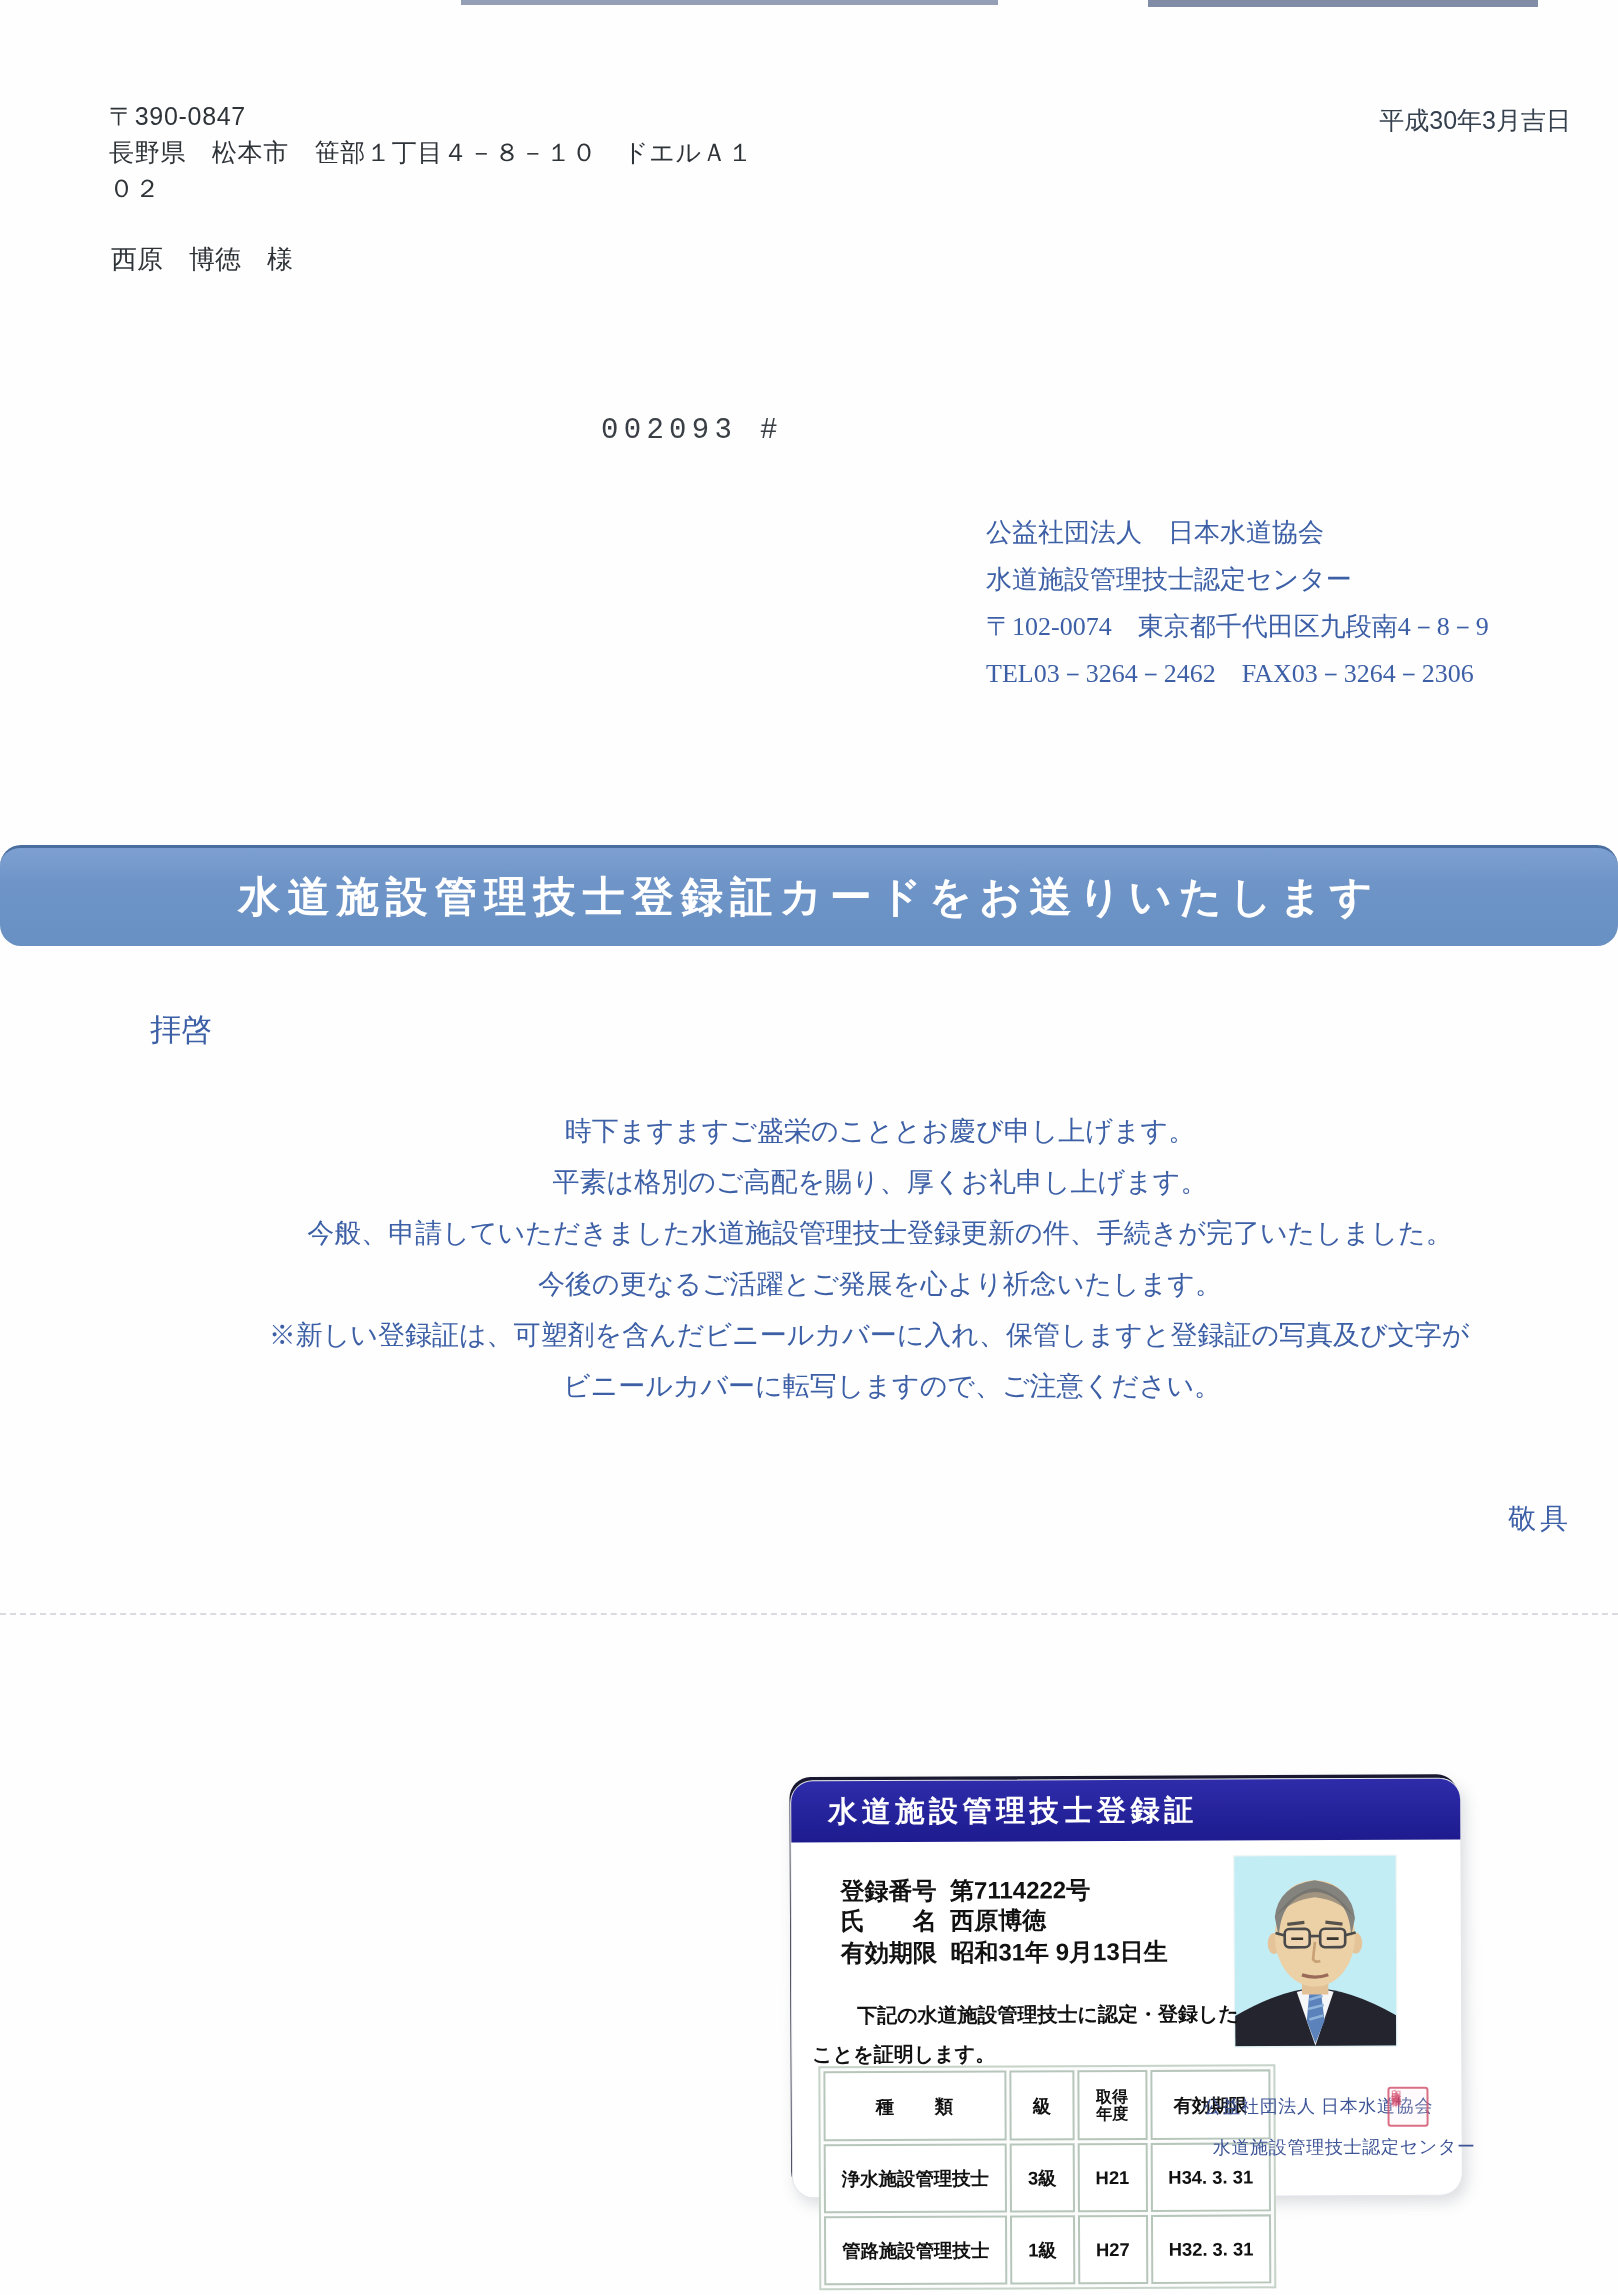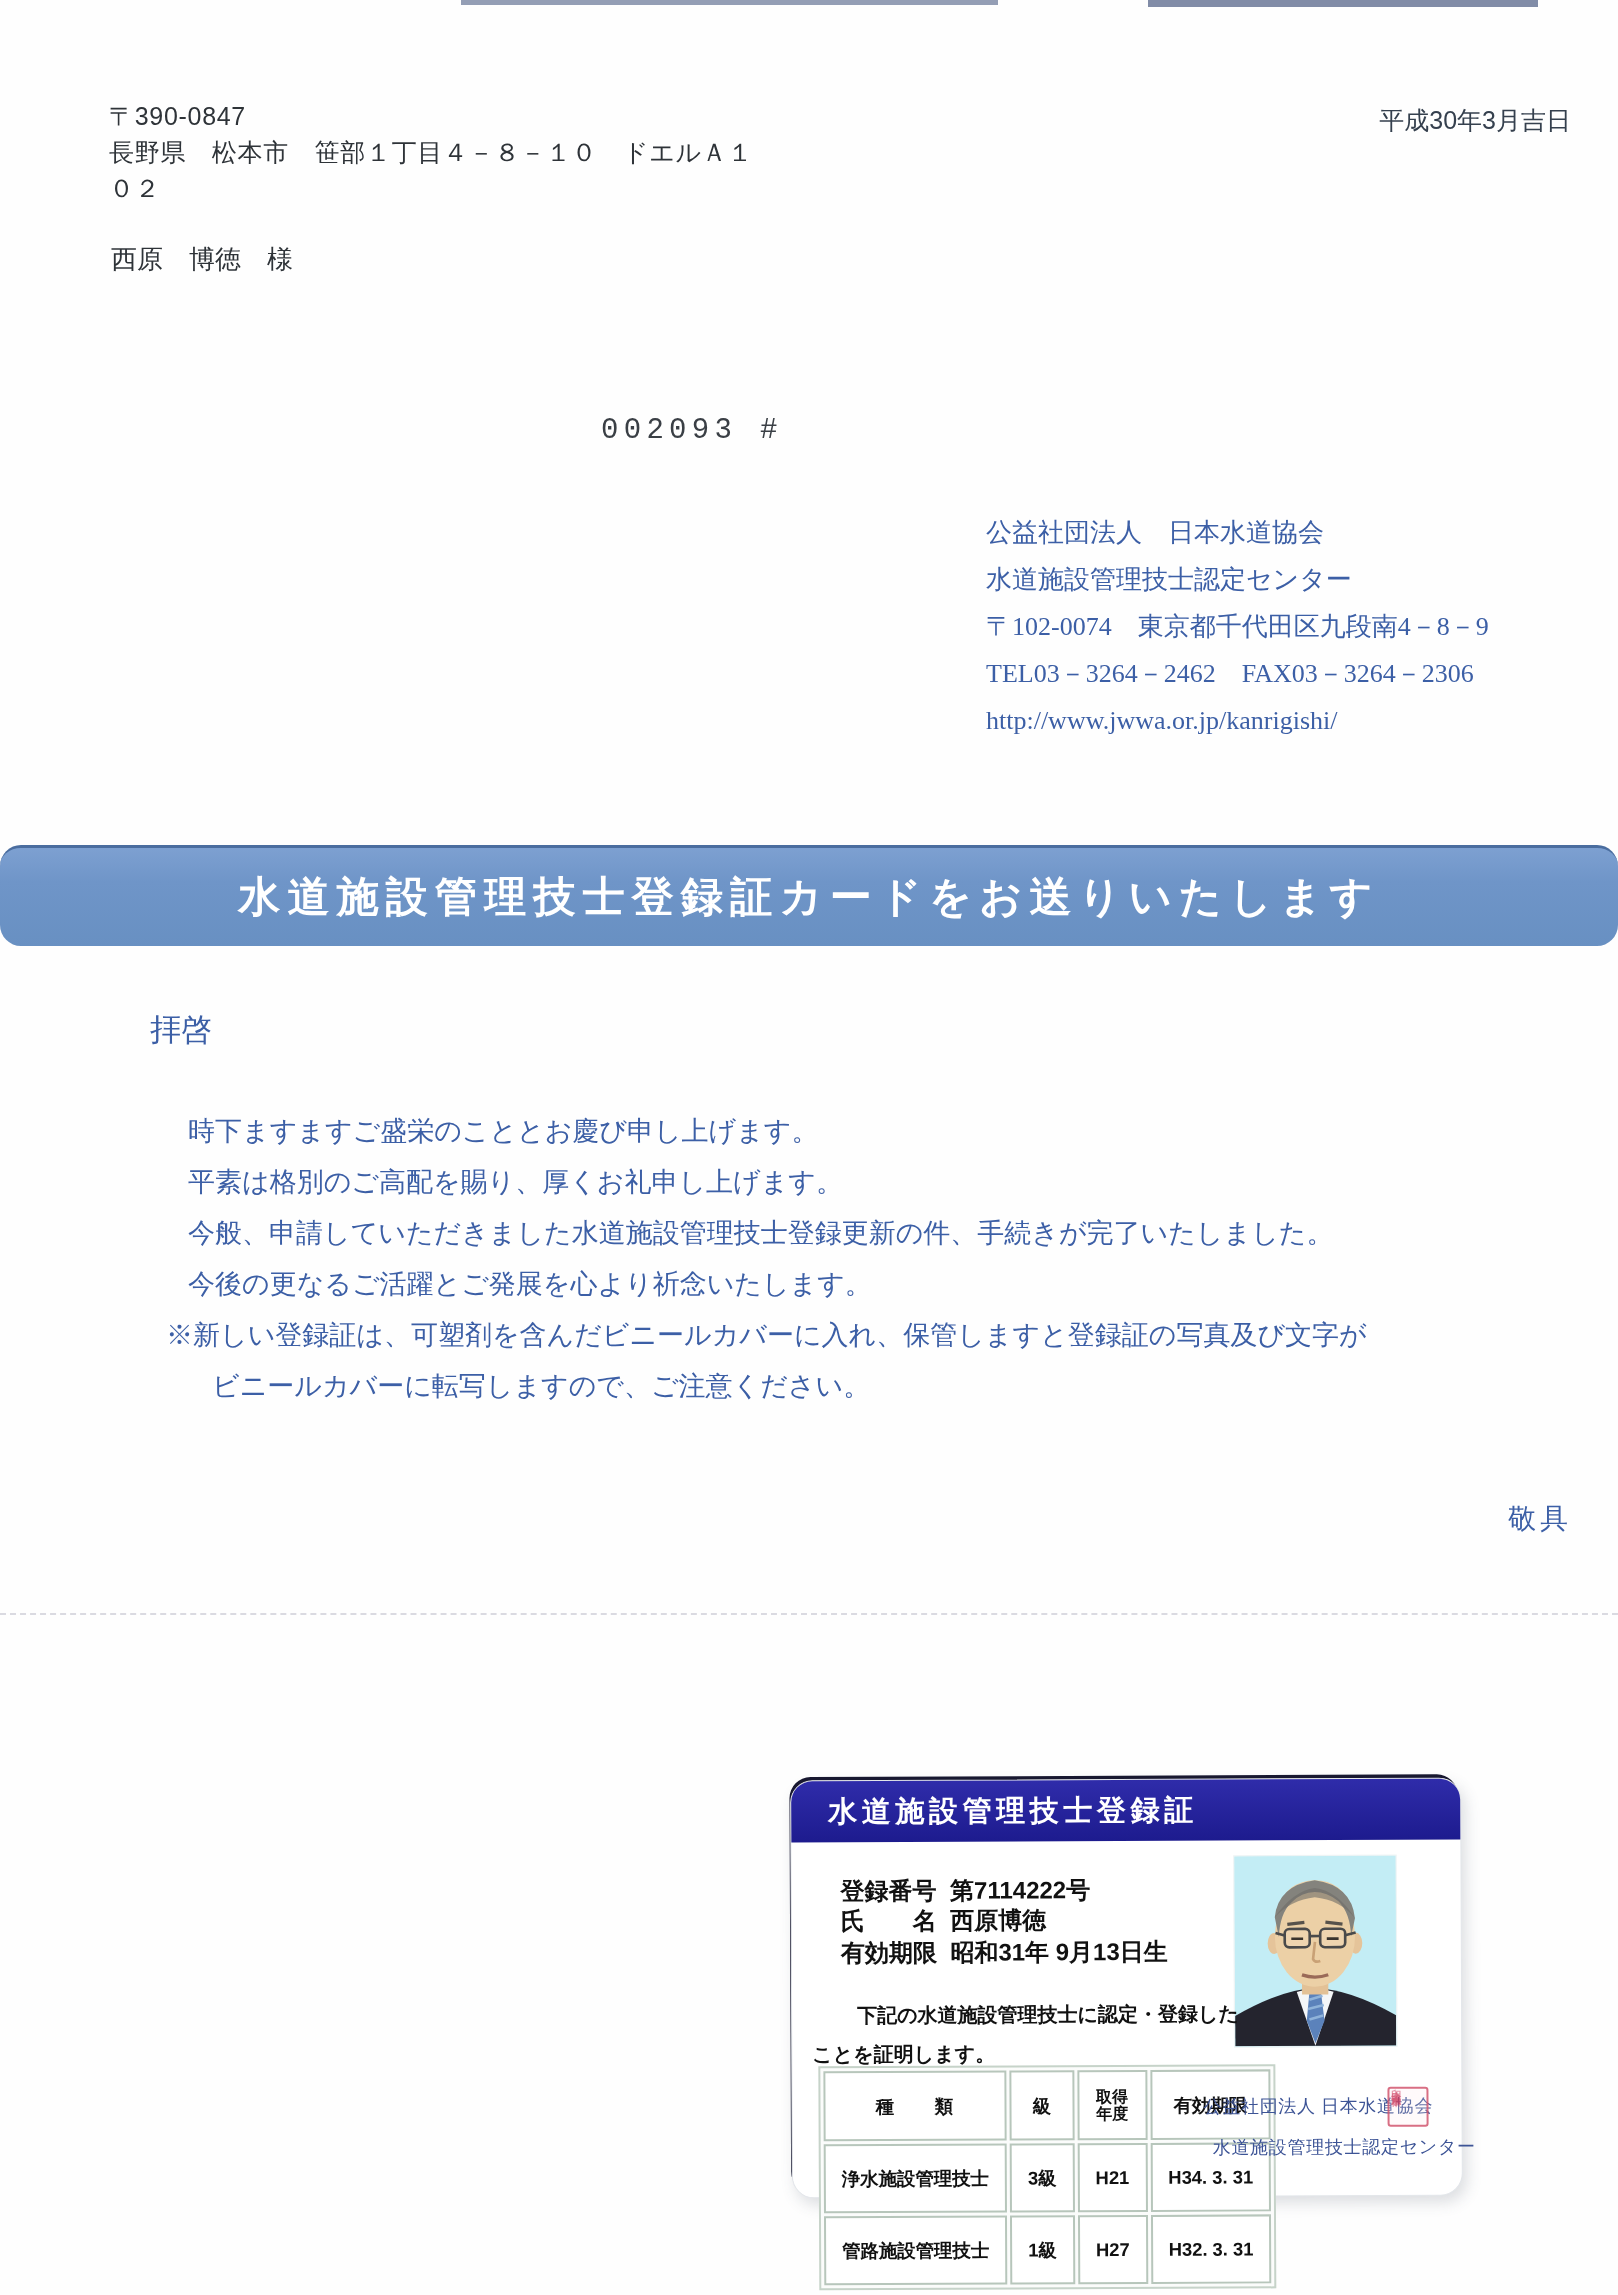--- a/index.html
+++ b/index.html
@@ -32,21 +32,21 @@
   
   .banner{position:absolute;left:0;top:845px;width:1618px;height:101px;
     background:linear-gradient(180deg,#7da0d1 0%,var(--banner-bg,#6f95c8) 35%,#6890c2 100%);
     border-top:3.3px solid #4a6d9f; box-sizing:border-box;
     display:flex;align-items:center;justify-content:center;border-radius:21px;}
   .banner-title{font-size:42px;font-weight:bold;color:#ffffff;letter-spacing:7.2px;}
 
   
   .salutation{position:absolute;left:150px;top:1009px;font-size:31px;color:var(--letter-text,#3c5fa6);}
   .letter-body{position:absolute;left:188px;top:1106px;font-size:27px;line-height:51px;
-    color:var(--letter-text,#3c5fa6);width:1384px;}
+    color:var(--letter-text,#3c5fa6);width:1384px;text-align:center;}
   .letter-body p{margin:0;white-space:nowrap;}
   .letter-body p.hang{margin-left:-22px;}
   .letter-body p.indent2{margin-left:24px;}
   .closing{position:absolute;right:46px;top:1500px;font-size:28px;color:var(--letter-text,#3c5fa6);letter-spacing:4px;}
 
   .perforation{position:absolute;left:0;top:1613px;width:1618px;height:0;
     border-top:2.6px dashed #d7d7de;opacity:.9;}
 
   
   .card{position:absolute;left:791px;top:1779px;width:669px;height:416px;
@@ -105,21 +105,20 @@
   </div>
   <div class="recipient-name">西原　博徳　様</div>
 
   <div class="ref-number">002093 #</div>
 
   <div class="sender serif">
     <div>公益社団法人　日本水道協会</div>
     <div>水道施設管理技士認定センター</div>
     <div>〒102-0074　東京都千代田区九段南4－8－9</div>
     <div>TEL03－3264－2462　FAX03－3264－2306</div>
-    <div>http://www.jwwa.or.jp/kanrigishi/</div>
   </div>
 
   <div class="banner">
     <div class="banner-title">水道施設管理技士登録証カードをお送りいたします</div>
   </div>
 
   <div class="salutation serif">拝啓</div>
 
   <div class="letter-body serif">
     <p>時下ますますご盛栄のこととお慶び申し上げます。</p>

